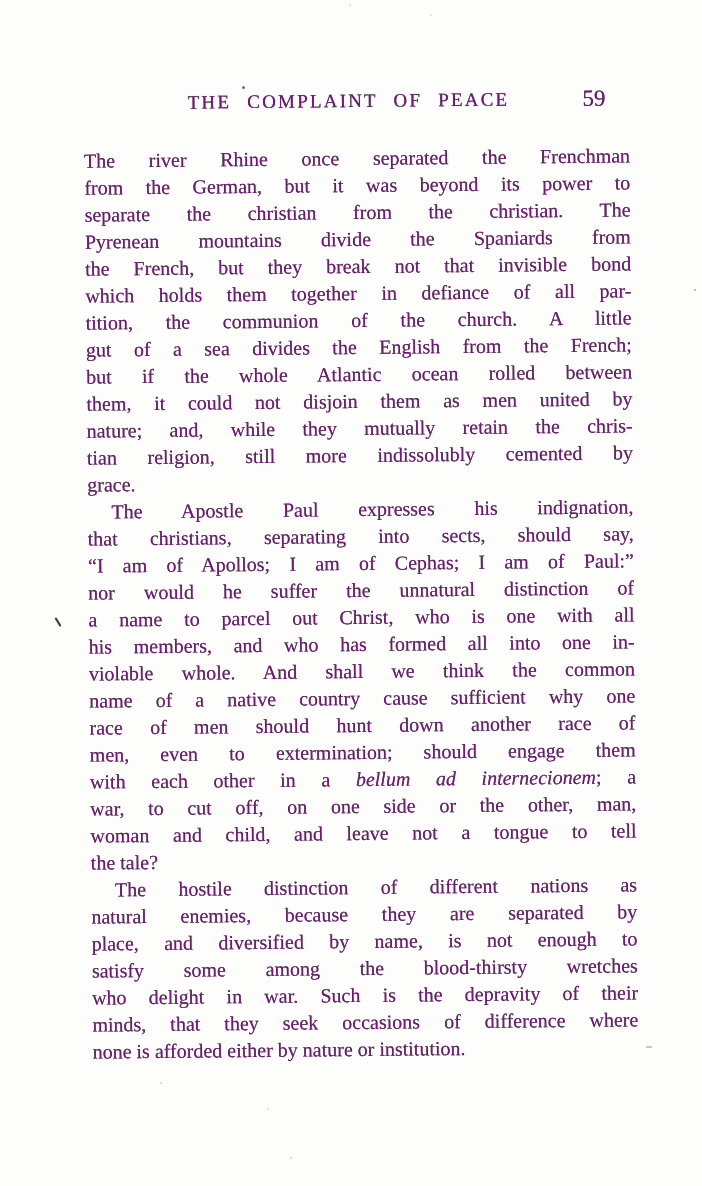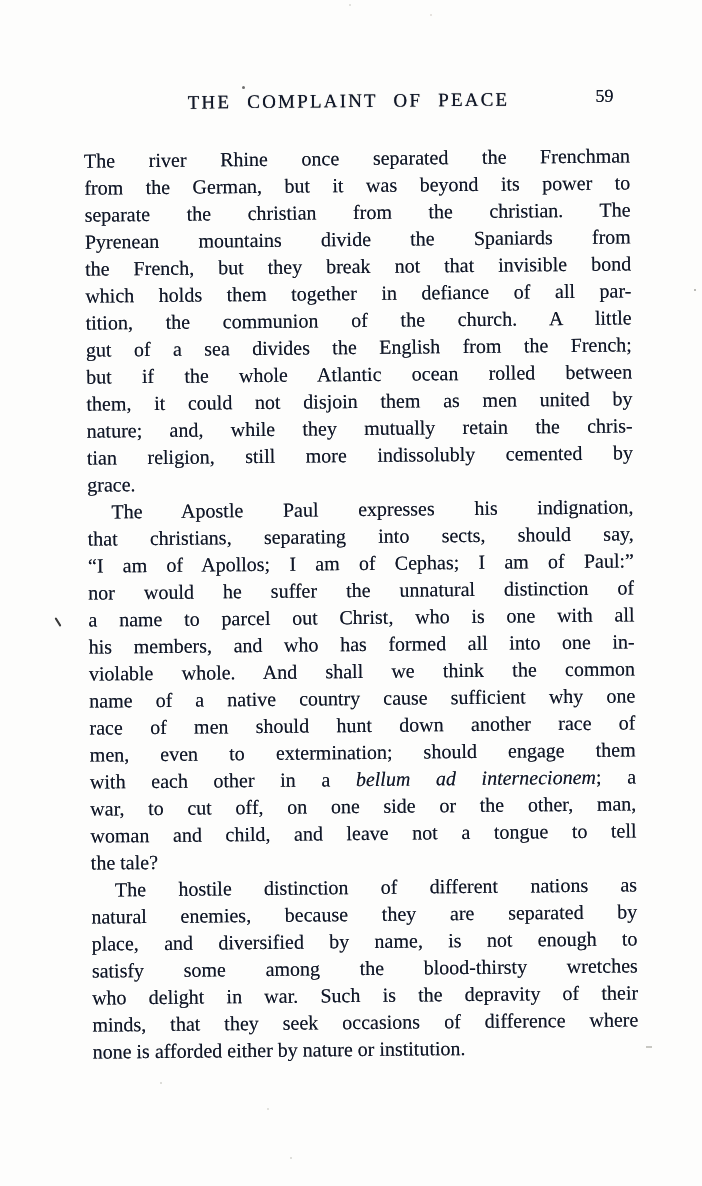--- a/index.html
+++ b/index.html
@@ -7,21 +7,21 @@
     padding: 0;
     background: #ffffff;
   }
   .page {
     position: relative;
     width: 702px;
     height: 1186px;
     background: #fdfdfc;
     overflow: hidden;
     font-family: "Liberation Serif", "DejaVu Serif", serif;
-    color: #0f172a;
+    color: #701a75;
   }
   .content {
     position: absolute;
     left: 88px;
     top: 90px;
     width: 546px;
     transform: rotate(-0.55deg);
     transform-origin: 273px 480px;
   }
   .page-header {
@@ -32,23 +32,23 @@
     text-align: center;
     font-size: 19px;
     letter-spacing: 2.2px;
     word-spacing: 9px;
     white-space: nowrap;
     margin-left: -16px;
     text-shadow: 0 0 0.7px rgba(10,10,10,0.8);
   }
   .page-number {
     position: absolute;
-    right: 16px;
+    right: 24px;
     top: -2px;
-    font-size: 18px;
+    font-size: 23px;
     text-shadow: 0 0 0.6px rgba(10,10,10,0.8);
   }
   .page-body {
     margin-top: 29px;
     font-size: 20px;
     line-height: 27px;
     text-shadow: 0 0 0.6px rgba(10,10,10,0.65);
   }
   .paragraph { margin: 0; }
   .line {

